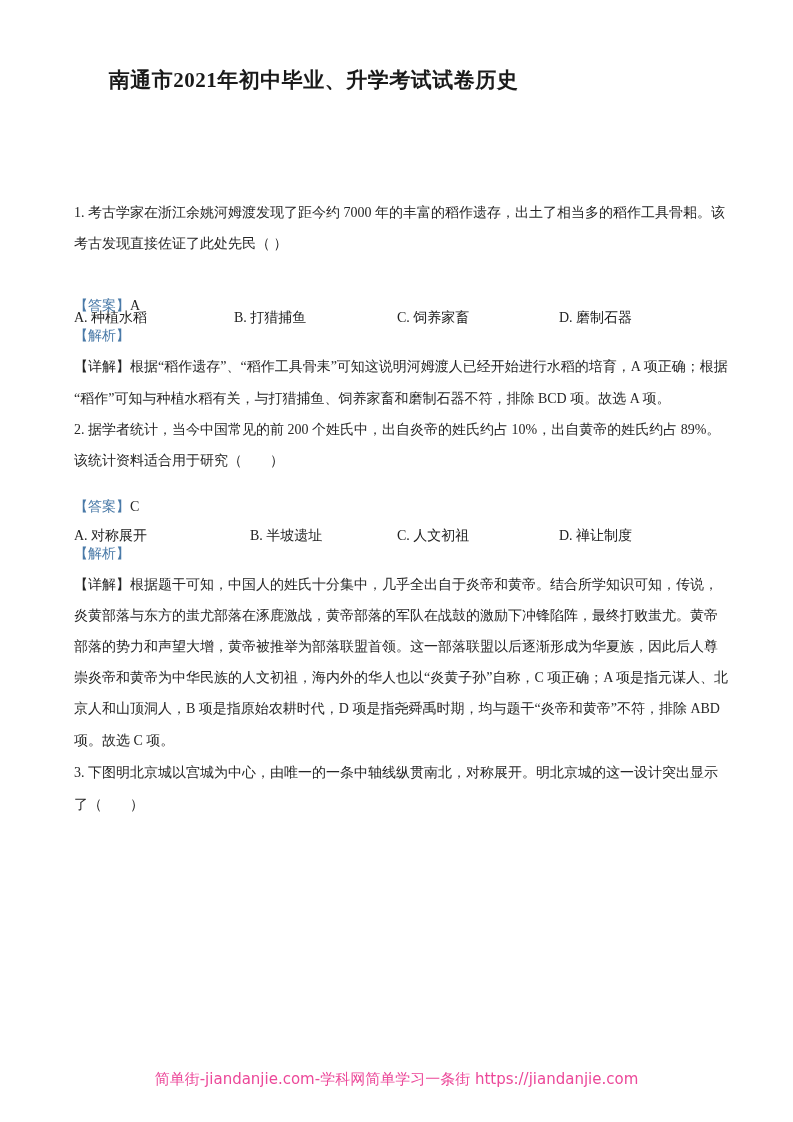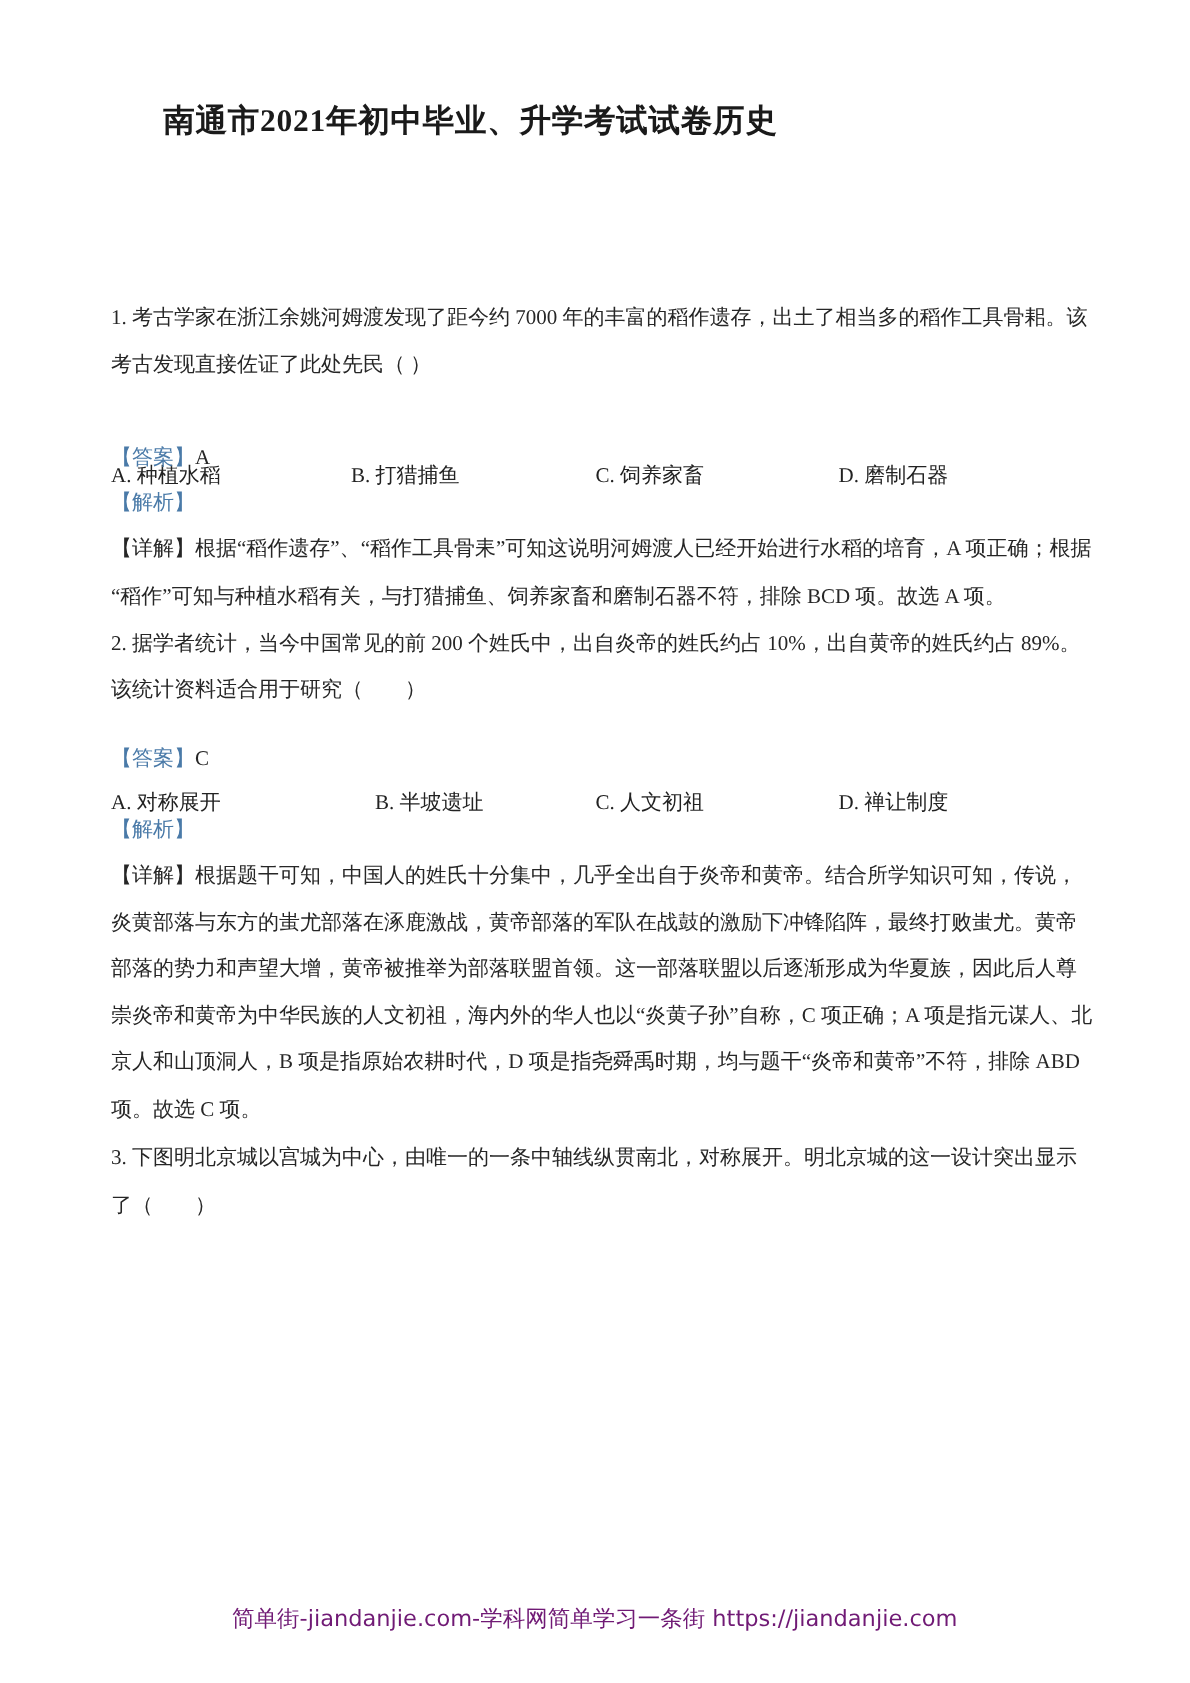--- a/index.html
+++ b/index.html
@@ -25,21 +25,21 @@
       position: absolute; left: 74px; width: 650px;
       font-size: 14px; line-height: 20px; white-space: nowrap; color: #262626;
     }
     .bold { font-weight: bold; font-size: 15px; color: #1a1a1a; }
     .options { position: absolute; left: 74px; width: 650px; font-size: 14px; line-height: 20px; }
     .opt { position: absolute; top: 0; white-space: nowrap; margin-top: 44px; }
     .tag { color: #4a7aa8; }
     .footer {
       position: absolute; left: 0; width: 793px; top: 1070px;
       text-align: center; font-family: "DejaVu Sans", "Liberation Sans", sans-serif;
-      font-size: 15px; color: #701a75;
+      font-size: 15px; color: #ec4899;
     }
   </style>
 </head>
 <body>
 
 <div class="page">
 
   <div class="title">南通市2021年初中毕业、升学考试试卷历史</div>
 
 

